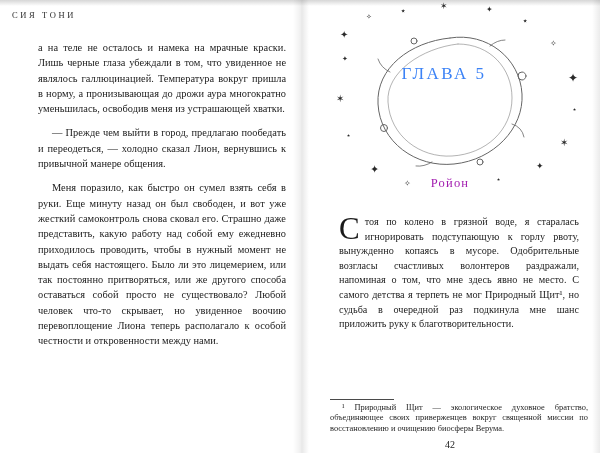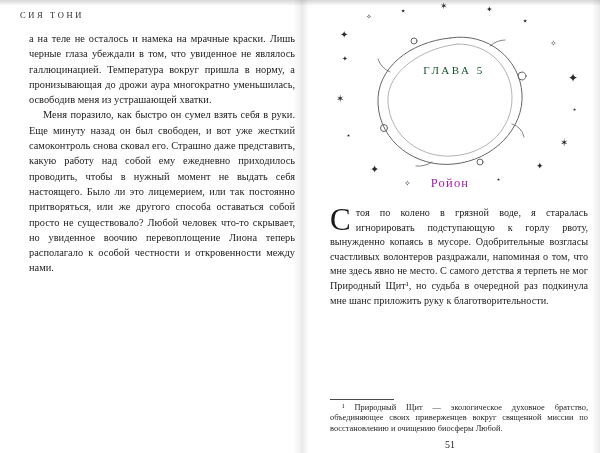--- a/index.html
+++ b/index.html
@@ -17,36 +17,36 @@
   }
   .gutter {
     position:absolute; top:0; bottom:0; left:293px; width:16px;
     background:linear-gradient(90deg, rgba(0,0,0,0) 0%, rgba(0,0,0,0.06) 45%, rgba(0,0,0,0.09) 55%, rgba(0,0,0,0) 100%);
   }
   .page { position:absolute; top:0; height:453px; overflow:hidden; }
   .page.left  { left:0;   width:300px; }
   .page.right { left:300px; width:300px; }
 
   .running-head {
-    position:absolute; top:10px; left:20px;
+    position:absolute; top:10px; left:12px;
     font-size:8.5px; letter-spacing:2.6px; color:#2e2e2e;
   }
   .left-body {
     position:absolute; top:31px; left:29px; width:266px;
     font-size:10.4px; line-height:15.3px; text-align:justify;
   }
-  .left-body p, .right-body p { margin:0; text-indent:14px; }
+  .left-body p, .right-body p { margin:9px; text-indent:14px; }
   .left-body p.noindent { text-indent:0; }
 
   
   .ornament { position:absolute; top:0; left:0; width:300px; height:200px; }
   .wreath-svg { position:absolute; left:62px; top:28px; }
   .chapter-title {
-    position:absolute; left:66px; top:64px; width:176px; text-align:center;
-    font-size:11px; letter-spacing:2.5px; color:#14532d; font-weight:400;
+    position:absolute; left:56px; top:64px; width:176px; text-align:center;
+    font-size:17px; letter-spacing:2.5px; color:#3b82f6; font-weight:400;
   }
   .star {
     position:absolute; color:#2a2a2a; line-height:1;
   }
   .subtitle {
     position:absolute; top:176px; left:0; width:300px; text-align:center;
     font-size:12.5px; letter-spacing:1.2px; color:#a21caf;
   }
 
   .right-body {
@@ -75,20 +75,21 @@
 
 <div class="spread">
   <div class="top-edge"></div>
   <div class="right-edge"></div>
   <div class="gutter"></div>
 
   <div class="page left">
     <div class="running-head">СИЯ ТОНИ</div>
     <div class="left-body">
       <p class="noindent">а на теле не осталось и намека на мрачные краски. Лишь черные глаза убеждали в том, что увиденное не являлось галлюцинацией. Температура вокруг пришла в норму, а пронизывающая до дрожи аура многократно уменьшилась, освободив меня из устрашающей хватки.</p>
+      <p>— Прежде чем выйти в город, предлагаю пообедать и переодеться, — холодно сказал Лион, вернувшись к привычной манере общения.</p>
       <p>Меня поразило, как быстро он сумел взять себя в руки. Еще минуту назад он был свободен, и вот уже жесткий самоконтроль снова сковал его. Страшно даже представить, какую работу над собой ему ежедневно приходилось проводить, чтобы в нужный момент не выдать себя настоящего. Было ли это лицемерием, или так постоянно притворяться, или же другого способа оставаться собой просто не существовало? Любой человек что-то скрывает, но увиденное воочию перевоплощение Лиона теперь располагало к особой честности и откровенности между нами.</p>
     </div>
   </div>
 
   <div class="page right">
 
     <div class="ornament">
       <svg class="wreath-svg" width="176" height="148" viewBox="0 0 176 148">
         <g fill="none" stroke="#4a4a4a" stroke-width="1" stroke-linecap="round" opacity="0.85">
           <path d="M88 10 C 125 4, 158 30, 160 66 C 162 100, 132 132, 92 136 C 54 140, 18 114, 16 76 C 14 40, 48 14, 88 10"></path>
@@ -127,18 +128,18 @@
     <div class="subtitle">Ройон</div>
 
     <div class="right-body">
       <p class="noindent" style="text-indent:0">
         <span class="dropcap">С</span><span>тоя по колено в грязной воде, я старалась игнорировать подступающую к горлу рвоту, вынужденно копаясь в мусоре. Одобрительные возгласы счастливых волонтеров раздражали, напоминая о том, что мне здесь явно не место. С самого детства я терпеть не мог Природный Щит¹, но судьба в очередной раз подкинула мне шанс приложить руку к благотворительности.</span>
       </p>
     </div>
 
     <div class="footnote-area">
       <div class="footnote-rule"></div>
-      <p>¹ Природный Щит — экологическое духовное братство, объединяющее своих приверженцев вокруг священной миссии по восстановлению и очищению биосферы Любой.</p>
+      <p>¹ Природный Щит — экологическое духовное братство, объединяющее своих приверженцев вокруг священной миссии по восстановлению и очищению биосферы Верума.</p>
     </div>
 
-    <div class="page-num">51</div>
+    <div class="page-num">42</div>
   </div>
 </div>
 
 </body></html>

